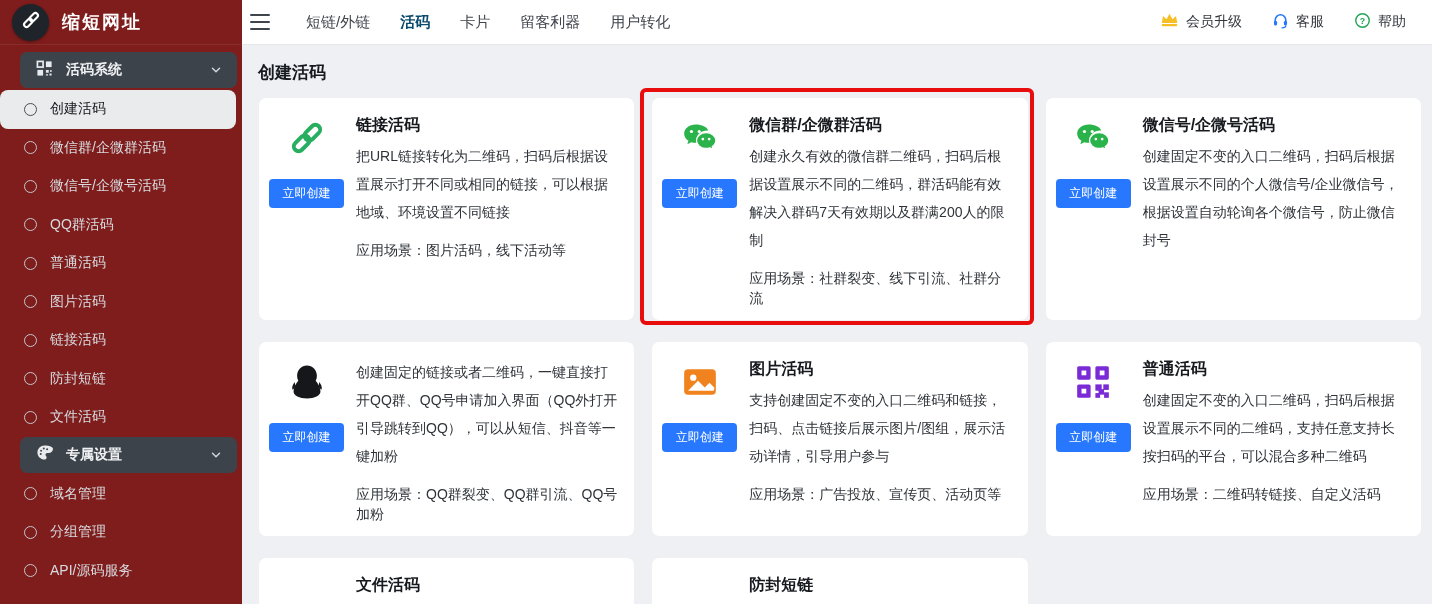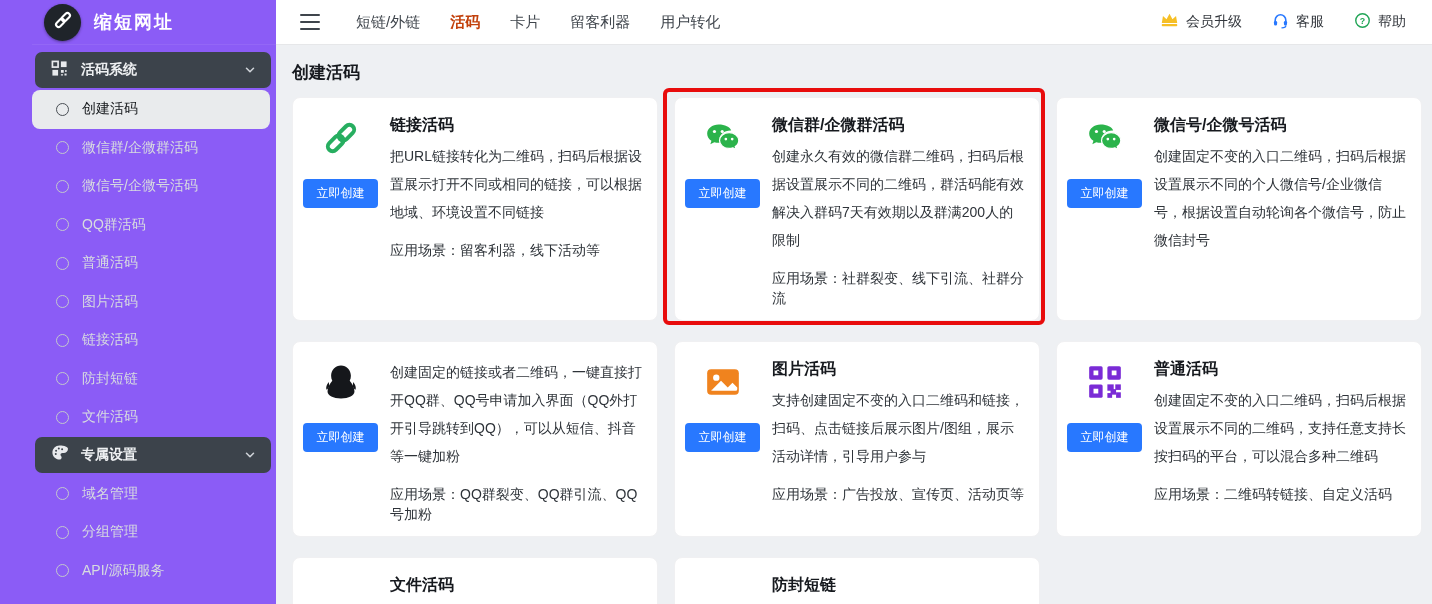--- a/index.html
+++ b/index.html
@@ -1,41 +1,41 @@
 <!DOCTYPE html>
 <html><head>
 <meta charset="utf-8">
 <style>
   * { margin:0; padding:0; box-sizing:border-box; }
   html,body { width:1432px; height:604px; overflow:hidden; background:#eef0f3;
               font-family:"Liberation Sans","DejaVu Sans",sans-serif; }
   .app { display:flex; width:1432px; height:604px; }
 
   
-  .sidebar { width:276px; flex-shrink:0; background:#8b5cf6; color:#d7dbdf; display:flex; flex-direction:column;padding-left:32px; }
+  .sidebar { width:242px; flex-shrink:0; background:#7f1d1d; color:#d7dbdf; display:flex; flex-direction:column; }
   .sidebar-header { height:45px; display:flex; align-items:center; gap:13px; padding:0 12px; border-bottom:1px solid rgba(255,255,255,.07); }
   .logo-circle { width:37px; height:37px; border-radius:50%; background:#1f242a; display:flex; align-items:center; justify-content:center; box-shadow:0 1px 3px rgba(0,0,0,.4); }
   .app-title { font-size:18px; font-weight:700; color:#ffffff; letter-spacing:2px; }
   .menu { padding-top:7px; }
-  .menu-section { height:36px; margin:0 5px 2px 3px; border-radius:7px; background:#3c434b; display:flex; align-items:center; gap:13px; padding:0 14px 0 16px; cursor:pointer; }
+  .menu-section { height:36px; margin:0 5px 2px 20px; border-radius:7px; background:#3c434b; display:flex; align-items:center; gap:13px; padding:0 14px 0 16px; cursor:pointer; }
   .menu-section .label { font-size:14px; font-weight:700; color:#eef0f2; }
   .menu-section .chev { margin-left:auto; display:flex; }
   .menu-item { height:38.5px; display:flex; align-items:center; gap:13px; padding:0 16px 0 24px; font-size:14px; color:#d7dbdf; cursor:pointer; }
   .menu-item .bullet { width:13px; height:13px; border:1.5px solid #c3c8cd; border-radius:50%; flex-shrink:0; }
   .menu-item.active { background:#e9ebed; color:#15181c; border-radius:8px; margin-right:6px; }
   .menu-item.active .bullet { border-color:#4a4f55; }
 
   
   .right-col { flex:1; display:flex; flex-direction:column; min-width:0; }
-  .topbar { height:45px; background:#ffffff; border-bottom:1px solid #e6e7e9; display:flex; align-items:center; padding:0 26px 0 24px; flex-shrink:0; }
+  .topbar { height:45px; background:#ffffff; border-bottom:1px solid #e6e7e9; display:flex; align-items:center; padding:0 26px 0 8px; flex-shrink:0; }
   .hamburger { width:20px; height:16px; display:flex; flex-direction:column; justify-content:space-between; cursor:pointer; margin-right:36px; }
   .hamburger span { display:block; height:2px; background:#3f454c; border-radius:1px; }
   .nav-tabs { display:flex; align-items:center; gap:30px; }
   .nav-tab { font-size:15px; color:#3f454c; cursor:pointer; white-space:nowrap; }
-  .nav-tab.active { color:#c2410c; font-weight:700; }
+  .nav-tab.active { color:#0c4a6e; font-weight:700; }
   .topbar-actions { margin-left:auto; display:flex; align-items:center; gap:30px; }
   .tb-action { display:flex; align-items:center; gap:7px; font-size:14px; color:#33373d; cursor:pointer; white-space:nowrap; }
 
   .main { flex:1; background:#eef0f3; padding:18px 10px 0 16px; overflow:hidden; }
   .page-title { font-size:17px; font-weight:700; color:#16191e; line-height:20px; margin-bottom:14px; }
 
   .cards-grid { display:grid; grid-template-columns:repeat(3,1fr); column-gap:16px; row-gap:20px; }
   .card-cell { position:relative; }
   .card { background:#ffffff; border:1px solid #f0f0f2; border-radius:8px; padding:13px 13px 12px 10px; display:flex; gap:12px; height:100%; }
   .r1 .card { min-height:164px; }
@@ -220,21 +220,21 @@
                       <rect x="3" y="18" width="23" height="12" rx="6"></rect>
                       <rect x="22" y="18" width="23" height="12" rx="6"></rect>
                     </g>
                   </svg>
               </span>
               <button class="btn-create">立即创建</button>
             </div>
             <div class="card-right">
               <div class="card-title">链接活码</div>
               <div class="card-desc">把URL链接转化为二维码，扫码后根据设置展示打开不同或相同的链接，可以根据地域、环境设置不同链接</div>
-              <div class="card-scene">应用场景：留客利器，线下活动等</div>
+              <div class="card-scene">应用场景：图片活码，线下活动等</div>
             </div>
           </div>
         </div>
 
         <div class="card-cell r1">
           <div class="highlight-ring"></div>
           <div class="card">
             <div class="card-left">
               <span class="card-icon">
                 <svg width="38" height="38" viewBox="0 0 48 48">

